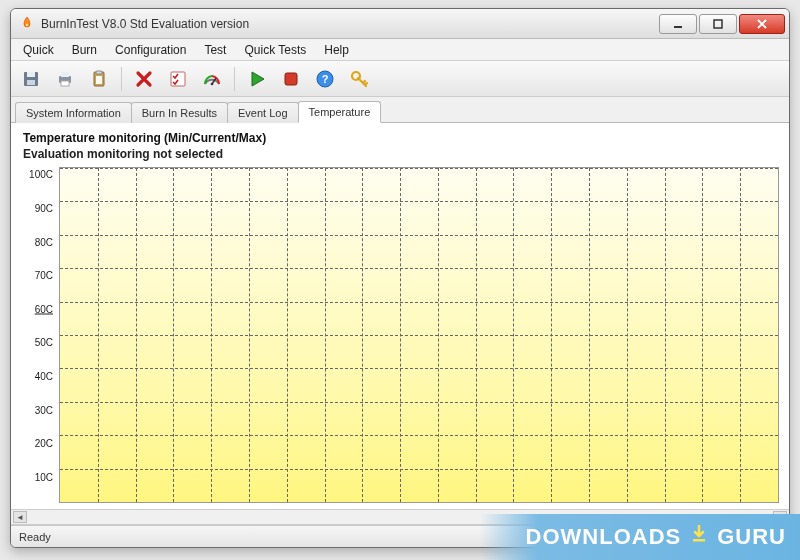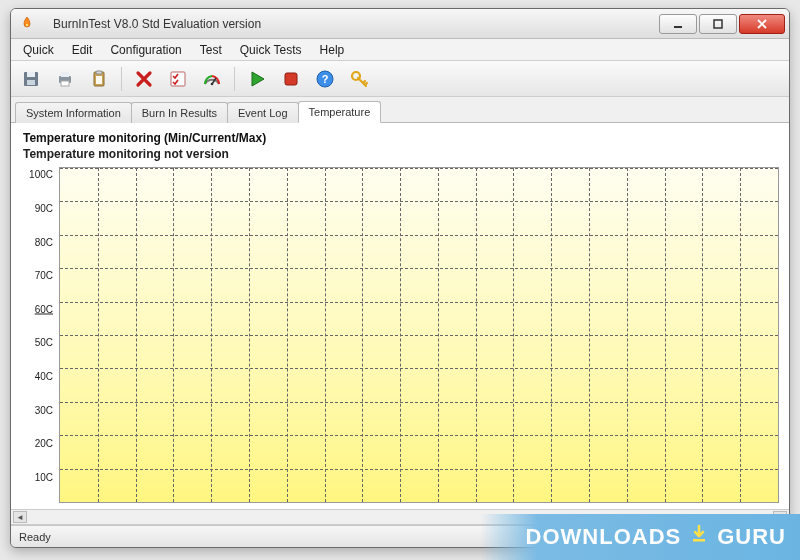--- a/index.html
+++ b/index.html
@@ -26,21 +26,20 @@
     overflow: hidden;
   }
   
   .titlebar {
     height: 30px;
     background: linear-gradient(#f7f7f7, #dedede);
     border-bottom: 1px solid #bbb;
     display: flex;
     align-items: center;
     padding: 0 4px 0 8px;
-    gap: 12px;
   }
   .titlebar .app-icon {
     width: 16px; height: 16px; margin-right: 6px;
     display: inline-flex; align-items: center; justify-content: center;
   }
   .titlebar .title-text { flex: 1; color: #333; font-size: 12px; }
   .win-controls { display: flex; gap: 2px; }
   .win-btn {
     width: 38px; height: 20px;
     display: flex; align-items: center; justify-content: center;
@@ -235,21 +234,21 @@
       <div class="win-btn close">
         <svg width="10" height="10">
             <path d="M1 1 L9 9 M9 1 L1 9" stroke="#fff" stroke-width="1.8"></path>
           </svg>
       </div>
     </div>
   </div>
 
   <div class="menubar">
     <span class="menu-item">Quick</span>
-    <span class="menu-item">Edit</span>
+    <span class="menu-item">Burn</span>
     <span class="menu-item">Configuration</span>
     <span class="menu-item">Test</span>
     <span class="menu-item">Quick Tests</span>
     <span class="menu-item">Help</span>
   </div>
 
   <div class="toolbar">
     <div class="tool-btn">
       <svg width="20" height="20" viewBox="0 0 20 20">
           <rect x="3" y="3" width="14" height="14" rx="1" fill="#6f7c8b"></rect>
@@ -320,21 +319,21 @@
 
   <div class="tabstrip">
     <div class="tab">System Information</div>
     <div class="tab">Burn In Results</div>
     <div class="tab">Event Log</div>
     <div class="tab active">Temperature</div>
   </div>
 
   <div class="content">
     <div class="chart-header">Temperature monitoring  (Min/Current/Max)</div>
-    <div class="chart-sub">Temperature monitoring not version</div>
+    <div class="chart-sub">Evaluation monitoring not selected</div>
 
     <div class="chart-area">
       <div class="ylabels" id="ylabels">
           <div class="ylabel" style="top: 2.2%;">100C</div>
           <div class="ylabel" style="top: 12.2%;">90C</div>
           <div class="ylabel" style="top: 22.2%;">80C</div>
           <div class="ylabel" style="top: 32.2%;">70C</div>
           <div class="ylabel" style="top: 42.2%; text-decoration: underline;">60C</div>
           <div class="ylabel" style="top: 52.2%;">50C</div>
           <div class="ylabel" style="top: 62.2%;">40C</div>

